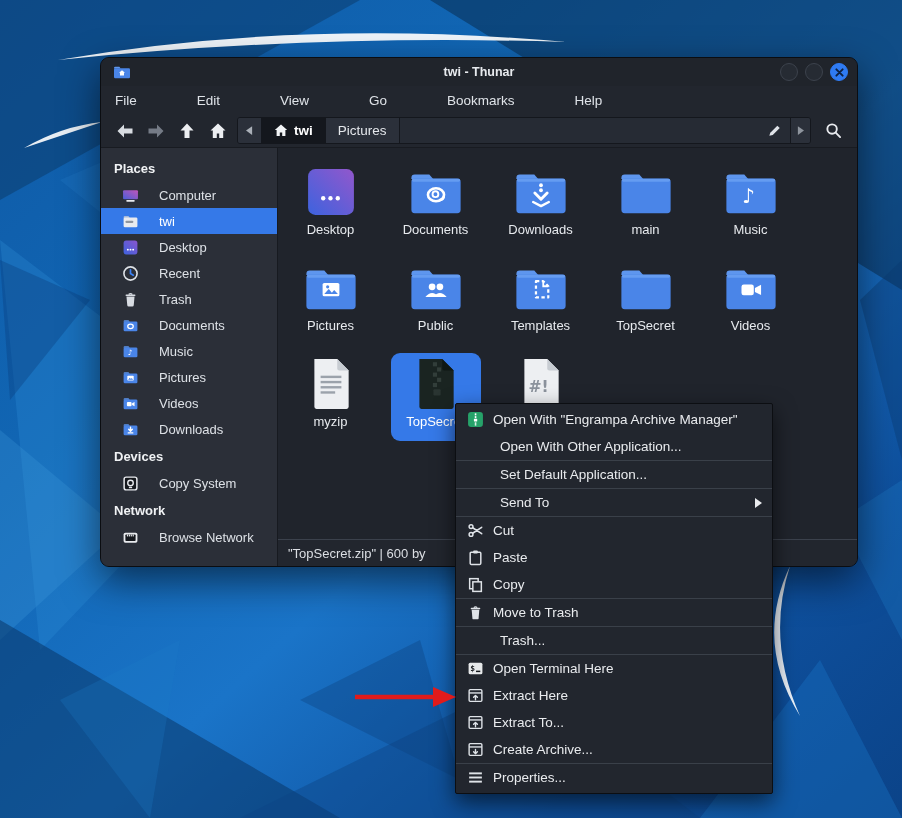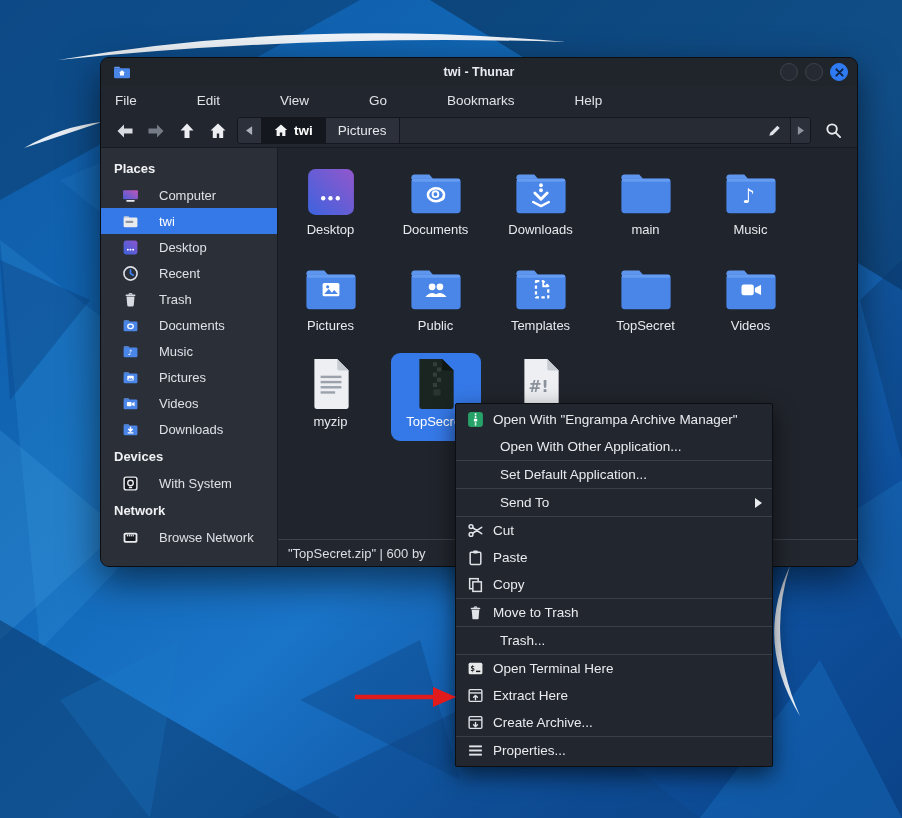--- a/index.html
+++ b/index.html
@@ -319,21 +319,21 @@
         </div>
         <div class="side-header">Devices</div>
         <div class="side-item">
           <span class="ic">
             <svg viewBox="0 0 16 16">
               <rect x="2" y="2" width="12" height="12" rx="2" fill="#15181d" stroke="#e8eaee" stroke-width="1.4"></rect>
               <circle cx="8" cy="7.5" r="2.6" fill="none" stroke="#e8eaee" stroke-width="1.3"></circle>
               <rect x="6.5" y="11.2" width="3" height="1.2" fill="#e8eaee"></rect>
             </svg>
           </span>
-          <span>With System</span>
+          <span>Copy System</span>
         </div>
         <div class="side-header">Network</div>
         <div class="side-item">
           <span class="ic">
             <svg viewBox="0 0 16 16">
               <rect x="1.5" y="3.5" width="13" height="9.5" rx="1.6" fill="#e9ebee"></rect>
               <rect x="3.2" y="5.2" width="9.6" height="6" rx="0.6" fill="#15181d"></rect>
               <rect x="4.6" y="5.2" width="1.1" height="1.8" fill="#e9ebee"></rect>
               <rect x="6.4" y="5.2" width="1.1" height="1.8" fill="#e9ebee"></rect>
               <rect x="8.2" y="5.2" width="1.1" height="1.8" fill="#e9ebee"></rect>
@@ -635,20 +635,30 @@
           <path d="M8 12 V8 M6.2 9.7 L8 7.9 l1.8 1.8" fill="none" stroke="#dfe3e8" stroke-width="1.3" stroke-linecap="round" stroke-linejoin="round"></path>
         </svg>
       </span>
       <span class="cm-label">Extract Here</span>
     </div>
     <div class="cm-item">
       <span class="cm-ic">
         <svg viewBox="0 0 16 16">
           <rect x="2" y="2.5" width="12" height="11" rx="1" fill="none" stroke="#dfe3e8" stroke-width="1.3"></rect>
           <path d="M2 5.6 h12" stroke="#dfe3e8" stroke-width="1.3"></path>
+          <path d="M8 12 V8 M6.2 9.7 L8 7.9 l1.8 1.8" fill="none" stroke="#dfe3e8" stroke-width="1.3" stroke-linecap="round" stroke-linejoin="round"></path>
+        </svg>
+      </span>
+      <span class="cm-label">Extract To...</span>
+    </div>
+    <div class="cm-item">
+      <span class="cm-ic">
+        <svg viewBox="0 0 16 16">
+          <rect x="2" y="2.5" width="12" height="11" rx="1" fill="none" stroke="#dfe3e8" stroke-width="1.3"></rect>
+          <path d="M2 5.6 h12" stroke="#dfe3e8" stroke-width="1.3"></path>
           <path d="M8 7.9 V12 M6.2 10.2 L8 12 l1.8-1.8" fill="none" stroke="#dfe3e8" stroke-width="1.3" stroke-linecap="round" stroke-linejoin="round"></path>
         </svg>
       </span>
       <span class="cm-label">Create Archive...</span>
     </div>
     <div class="cm-sep"></div>
     <div class="cm-item">
       <span class="cm-ic">
         <svg viewBox="0 0 16 16">
           <rect x="2" y="3.2" width="12" height="1.8" fill="#dfe3e8"></rect>

